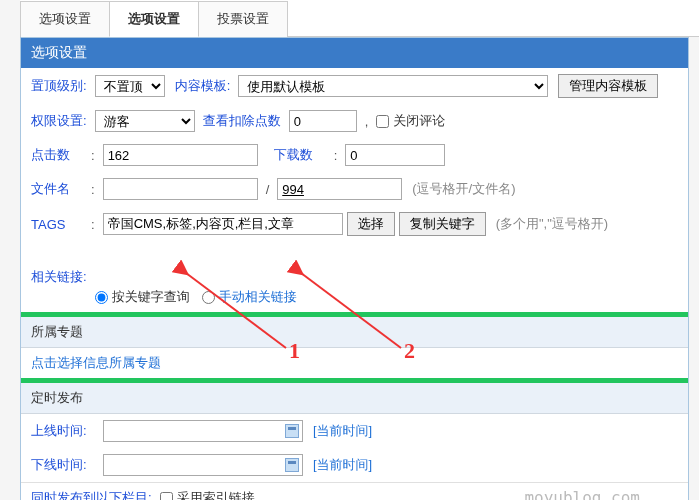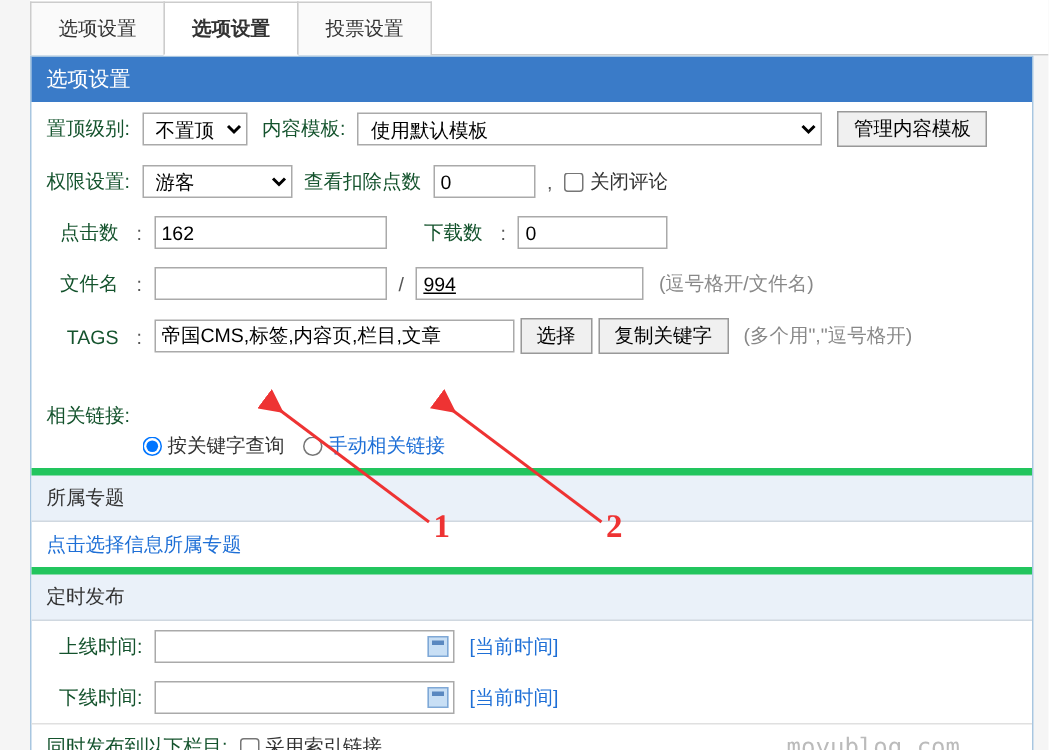--- a/index.html
+++ b/index.html
@@ -3,21 +3,21 @@
 <meta charset="utf-8">
 <style>
 * { box-sizing: border-box; margin: 0; padding: 0; }
 body { font-family: "Microsoft YaHei", Arial, sans-serif; font-size: 13px; background: #f5f5f5; color: #333; width: 699px; }
 .tabs { display: flex; background: #fff; border-bottom: 1px solid #ccc; margin-left: 20px; }
 .tab { padding: 8px 18px; border: 1px solid #ccc; border-bottom: none; background: #fafafa; cursor: pointer; margin-right: -1px; position: relative; top: 1px; }
 .tab.active { background: #fff; font-weight: bold; border-bottom: 1px solid #fff; z-index: 2; }
 .panel { margin: 0 10px 0 20px; border: 1px solid #a8c6e0; background: #fff; position: relative; }
 .panel-header { background: #3a7bc8; color: #fff; padding: 6px 10px; font-size: 14px; }
 .row { padding: 6px 10px; display: flex; align-items: center; flex-wrap: wrap; gap: 4px; }
-.label { margin-right: 4px; color: #14532d; white-space: nowrap; text-align: right; }
+.label { margin-right: 4px; color: #1d4ed8; white-space: nowrap; }
 .sep { margin: 0 4px; color: #555; }
 select, input[type="text"] { border: 1px solid #aaa; padding: 2px 4px; font-size: 13px; height: 22px; background: #fff; }
 .btn { border: 1px solid #999; background: #f0f0f0; padding: 2px 10px; font-size: 13px; cursor: pointer; height: 24px; }
 .hint { color: #888; margin-left: 6px; }
 .link { color: #1e6fd6; cursor: pointer; }
 .radio-wrap { display: inline-flex; align-items: center; gap: 4px; margin-right: 8px; margin-top: 40px; }
 .checkbox-wrap { display: inline-flex; align-items: center; gap: 4px; }
 .subheader { background: #eaf1f9; padding: 6px 10px; color: #333; border-top: 5px solid #22c55e; border-bottom: 1px solid #d0d8e0; }
 .date-input { position: relative; display: inline-flex; align-items: center; }
 .date-input input { width: 200px; padding-right: 22px; }
@@ -70,21 +70,21 @@
     <span class="label" style="margin-left:12px;width:48px">下载数</span>
     <span class="sep">:</span>
     <input type="text" style="width: 100px;" value="0">
   </div>
 
   <div class="row">
     <span class="label" style="width:48px">文件名</span>
     <span class="sep">:</span>
     <input type="text" style="width: 155px;">
     <span class="sep">/</span>
-    <input type="text" style="width: 152px; text-decoration: underline;" value="994">
+    <input type="text" style="width: 125px; text-decoration: underline;" value="994">
     <span class="hint">(逗号格开/文件名)</span>
   </div>
 
   <div class="row">
     <span class="label" style="width:48px">TAGS</span>
     <span class="sep">:</span>
     <input type="text" style="width: 240px;" value="帝国CMS,标签,内容页,栏目,文章">
     <button class="btn">选择</button>
     <button class="btn">复制关键字</button>
     <span class="hint">(多个用","逗号格开)</span>

